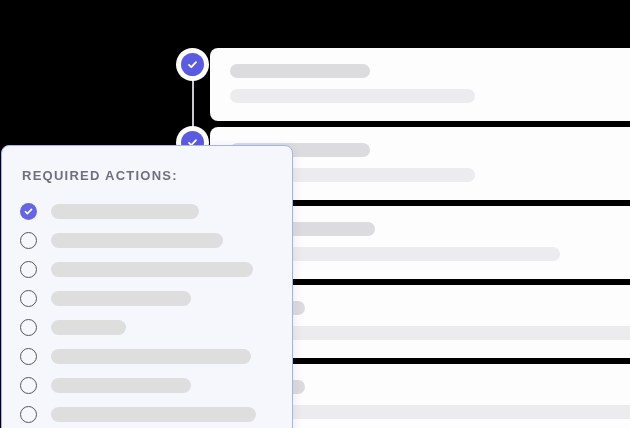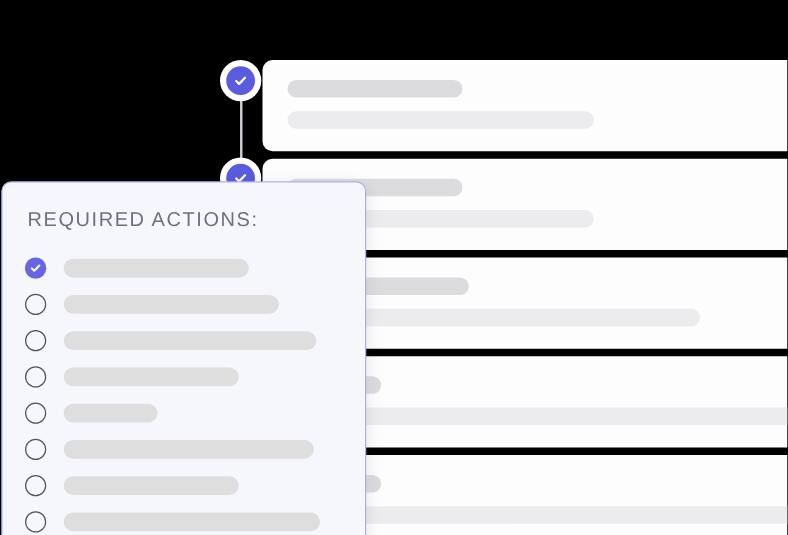--- a/index.html
+++ b/index.html
@@ -95,23 +95,23 @@
     background: #f6f7fd;
     border: 1.5px solid #a9b2e8;
     border-radius: 8px;
     box-sizing: border-box;
     padding: 22px 18px 0 18px;
     box-shadow: 0 3px 12px rgba(40,40,90,0.10);
     overflow: hidden;
   }
   #actions-heading {
     color: #6e7080;
-    font-size: 16px;
+    font-size: 13px;
     letter-spacing: 1.25px;
-    font-weight: 400;
+    font-weight: 700;
     margin: 0 0 14px 2px;
   }
   .action-row {
     display: flex;
     align-items: center;
     height: 29px;
   }
   .radio {
     flex: 0 0 auto;
     width: 17px;

